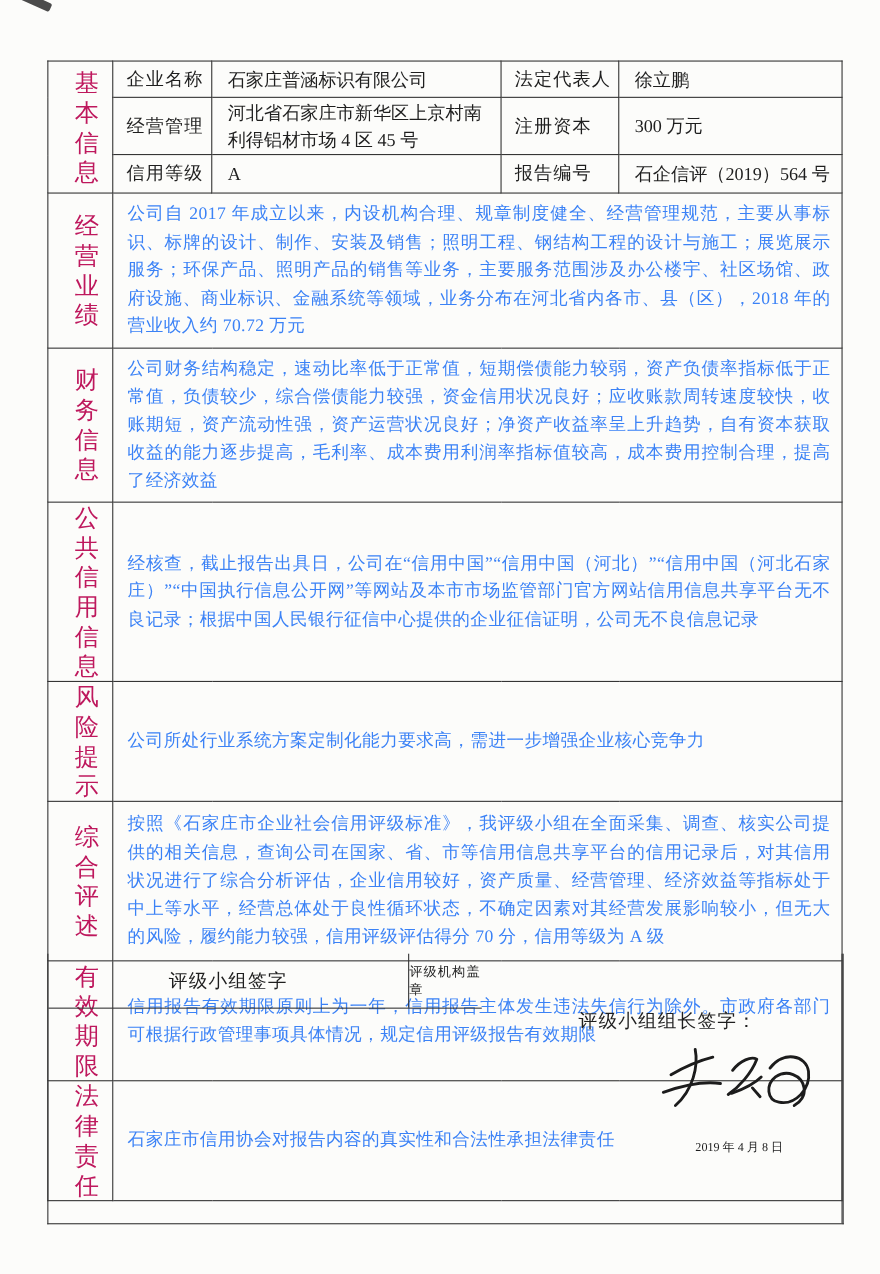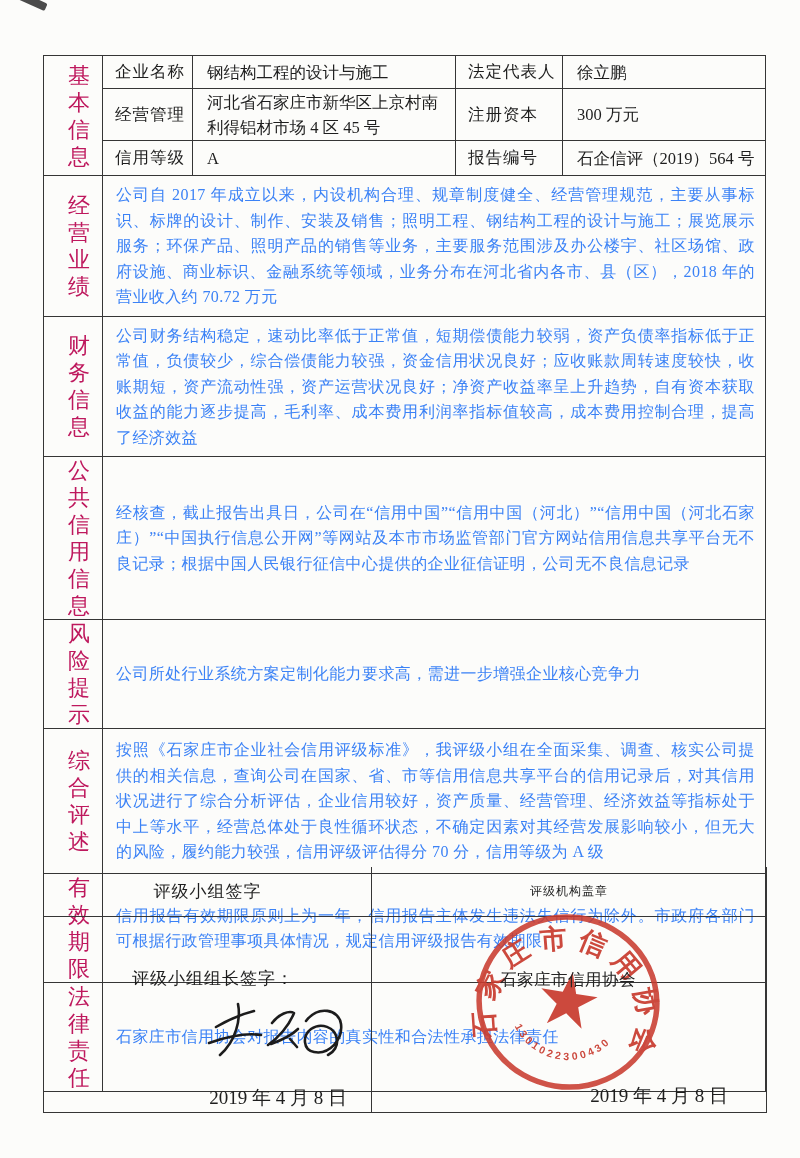--- a/index.html
+++ b/index.html
@@ -48,38 +48,38 @@
     color:#3b82f6;
   }
   tr.rh1{height:33px;} tr.rh2{height:52px;} tr.rh3{height:35px;}
   tr.s0{height:120px;} tr.s1{height:140px;} tr.s2{height:113px;}
   tr.s3{height:62px;margin-top:32px;}  tr.s4{height:145px;} tr.s5{height:63px;}
   tr.s6{height:47px;}
   
   .footer{
     position:absolute;left:43px;top:867px;width:722px;height:245px;
     border:1.6px solid #353535;border-top:none;
-    display:flex;flex-direction:column;
+    display:flex;flex-direction:row;
   }
   .footer-headers{display:flex;height:49px;border-bottom:1.6px solid #353535;}
   .footer-header-left{
     width:327px;border-right:1.6px solid #353535;
     display:flex;align-items:center;justify-content:center;
     font-size:17px;letter-spacing:1px;
   }
   .footer-header-right{
     flex:1;display:flex;align-items:center;justify-content:center;
     font-size:12px;letter-spacing:1px;
   }
   .footer-body{display:flex;flex:1;position:relative;}
   .footer-body-left{width:327px;border-right:1.6px solid #353535;position:relative;}
   .footer-body-right{flex:1;position:relative;}
   .sign-label{position:absolute;left:88px;top:50px;font-size:17px;letter-spacing:1px;}
   .signature{position:absolute;left:158px;top:80px;}
-  .date{position:absolute;font-size:19px;white-space:nowrap;}
+  .date{position:absolute;font-size:11px;white-space:nowrap;}
   .date-left{left:234px;top:168px;transform:translateX(-50%);}
   .date-right{left:287px;top:166px;transform:translateX(-50%);}
   .seal-wrap{
     position:absolute;left:100px;top:-6px;width:192px;height:182px;
     transform:rotate(9deg);
     opacity:.92;
   }
   .seal-overlay-text{
     position:absolute;left:196px;top:52px;transform:translateX(-50%);
     font-size:16.5px;color:#242424;letter-spacing:.5px;white-space:nowrap;
@@ -98,21 +98,21 @@
       <col style="width:59px">
         <col style="width:90px">
         <col style="width:263px">
       <col style="width:107px">
         <col style="width:203px">
     </colgroup>
     <tbody>
       <tr class="rh1">
         <td class="vlabel" rowspan="3">基本信息</td>
         <td class="klabel">企业名称</td>
-        <td class="kval">钢结构工程的设计与施工</td>
+        <td class="kval">石家庄普涵标识有限公司</td>
         <td class="klabel">法定代表人</td>
         <td class="kval">徐立鹏</td>
       </tr>
       <tr class="rh2">
         <td class="klabel">经营管理</td>
         <td class="kval">河北省石家庄市新华区上京村南利得铝材市场 4 区 45 号</td>
         <td class="klabel">注册资本</td>
         <td class="kval">300 万元</td>
       </tr>
       <tr class="rh3">

